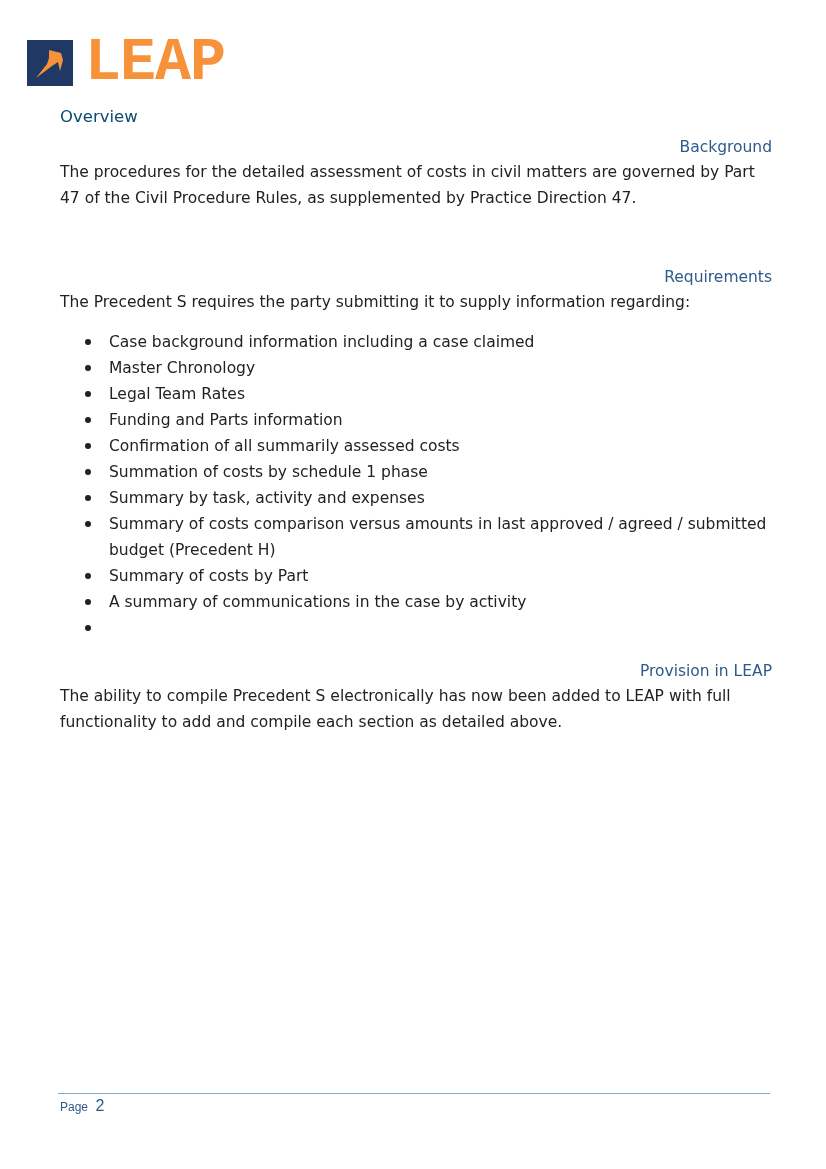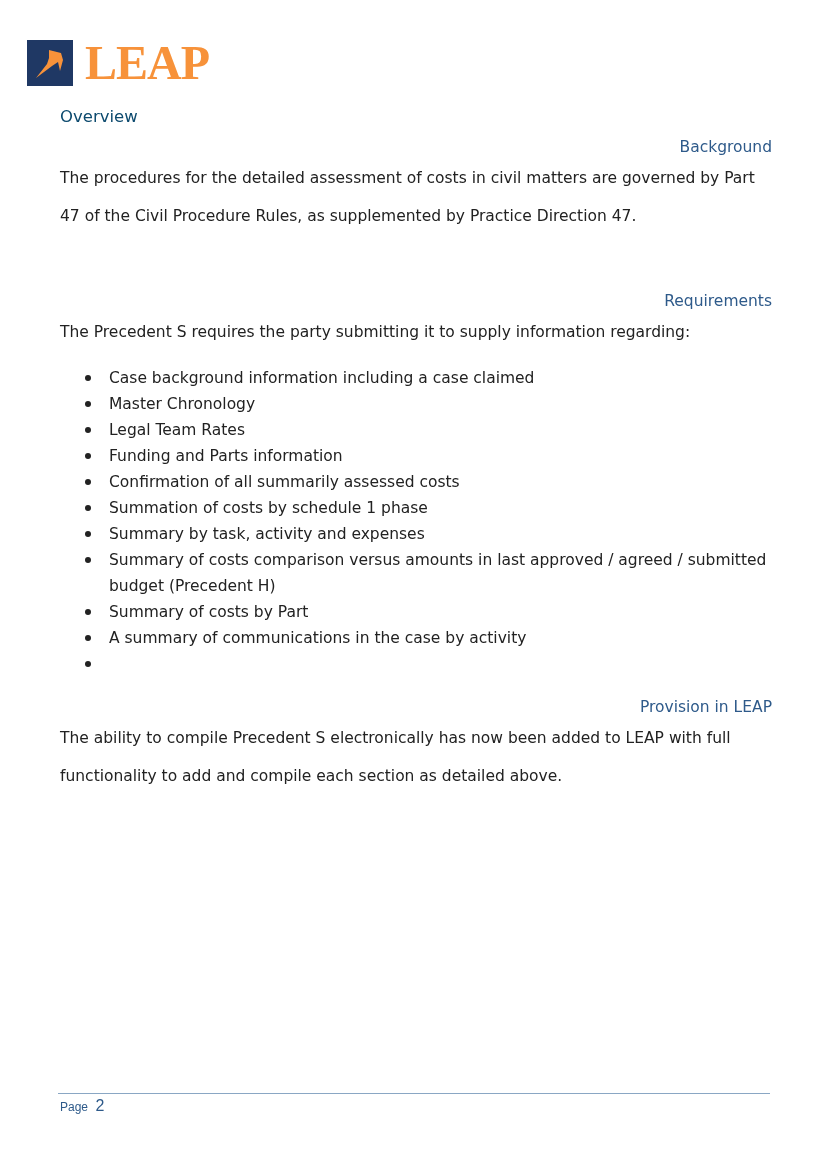--- a/index.html
+++ b/index.html
@@ -28,23 +28,23 @@
       height: 46px;
       background: #1f3864;
       position: relative;
     }
     .logo-mark svg {
       position: absolute;
       left: 0; top: 0;
     }
     .logo-text {
       margin-left: 12px;
-      font-family: Liberation Serif, serif;
+      font-family: Liberation Mono, monospace;
       font-weight: bold;
-      font-size: 48px;
+      font-size: 60px;
       line-height: 46px;
       color: #f7923a;
       letter-spacing: -1px;
       transform: scaleY(1.02);
     }
     .content {
       position: absolute;
       left: 60px;
       top: 105px;
       width: 712px;
@@ -60,21 +60,21 @@
       font-size: 15.5px;
       color: #2e5a8a;
       margin: 0;
       line-height: 24px;
       font-weight: normal;
       text-align: right;
     }
     p {
       margin: 0;
       font-size: 15.5px;
-      line-height: 38px;
+      line-height: 26px;
       color: #222222;
     }
     .gap-small { height: 10px; }
     .gap-large { height: 44px; }
     ul.bullets {
       list-style: none;
       margin: 14px 0 0 0;
       padding: 0;
     }
     ul.bullets li {

